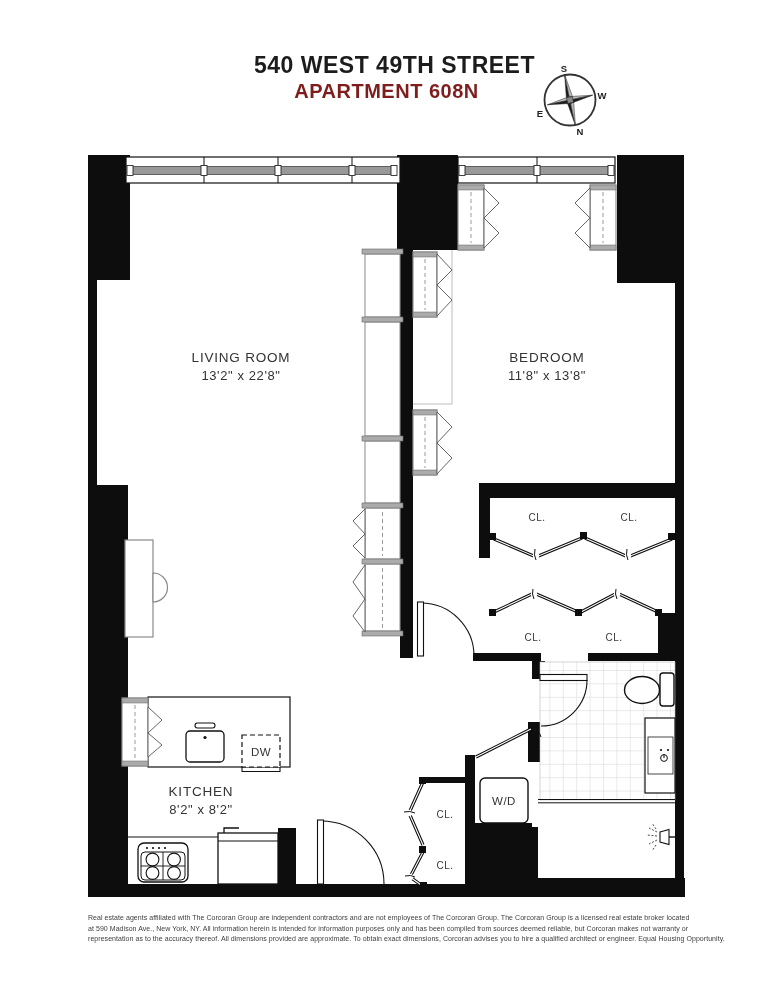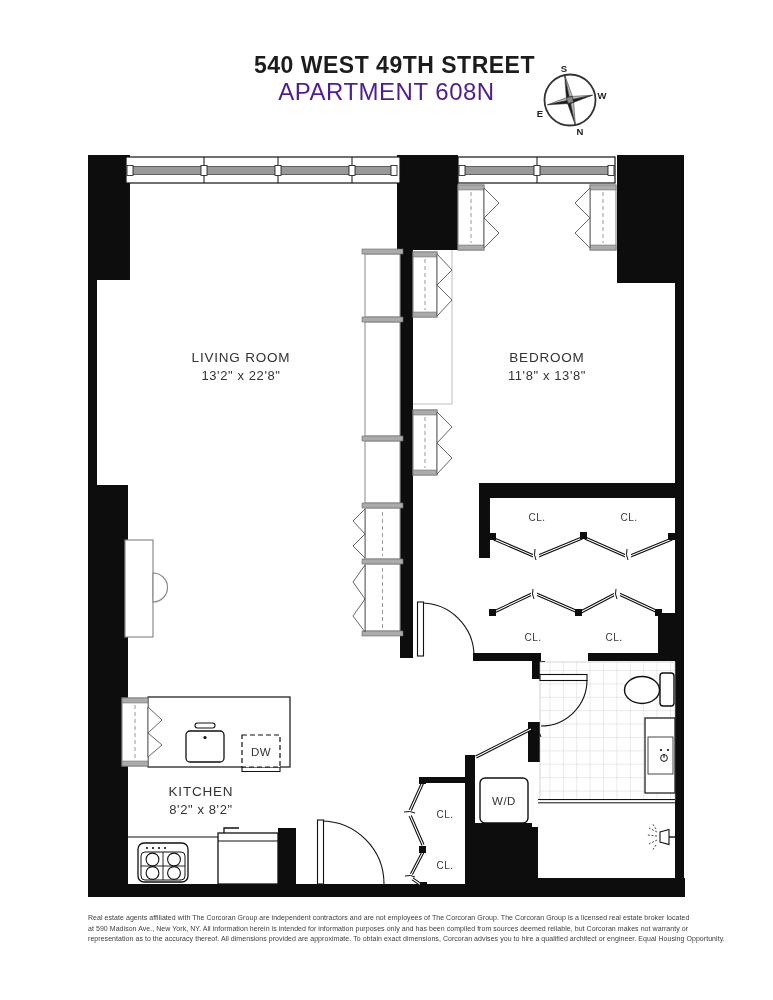--- a/index.html
+++ b/index.html
@@ -1,20 +1,20 @@
 <!DOCTYPE html>
 <html><head>
 <meta charset="utf-8">
 <style>
   html,body{margin:0;padding:0;background:#ffffff;}
   .page{position:relative;width:773px;height:1000px;background:#fff;overflow:hidden;
         font-family:"Liberation Sans", sans-serif;}
   .titles{position:absolute;top:52px;left:0;width:773px;text-align:center;color:#1c1c1c;}
   .title-1{font-size:23px;font-weight:bold;letter-spacing:0.5px;line-height:27px;margin-left:16px;}
-  .title-2{font-size:24px;font-weight:normal;letter-spacing:0.5px;line-height:25px;color:#4c1d95;}
+  .title-2{font-size:20px;font-weight:bold;letter-spacing:0.5px;line-height:25px;color:#7f1d1d;}
   .plan-svg{position:absolute;top:0;left:0;}
   svg text{font-family:"Liberation Sans", sans-serif;fill:#2b2b2b;}
   .room-name{font-size:13.5px;letter-spacing:0.8px;text-anchor:middle;fill:#333;}
   .room-dims{font-size:13px;letter-spacing:0.6px;text-anchor:middle;fill:#333;}
   .cl-label{font-size:10px;letter-spacing:0.4px;text-anchor:middle;fill:#3a3a3a;}
   .dw-label{font-size:11.5px;letter-spacing:0.5px;text-anchor:middle;fill:#333;}
   .compass-letter{font-size:9.5px;font-weight:600;text-anchor:middle;fill:#222;}
   .disclaimer{position:absolute;left:88px;top:913px;width:640px;color:#3d3d3d;
               font-size:7px;line-height:10.5px;letter-spacing:0.05px;}
   .disclaimer div{white-space:nowrap;}

